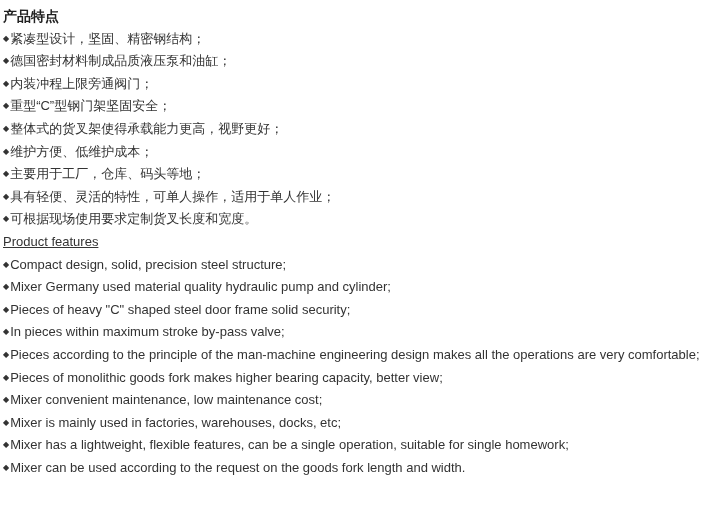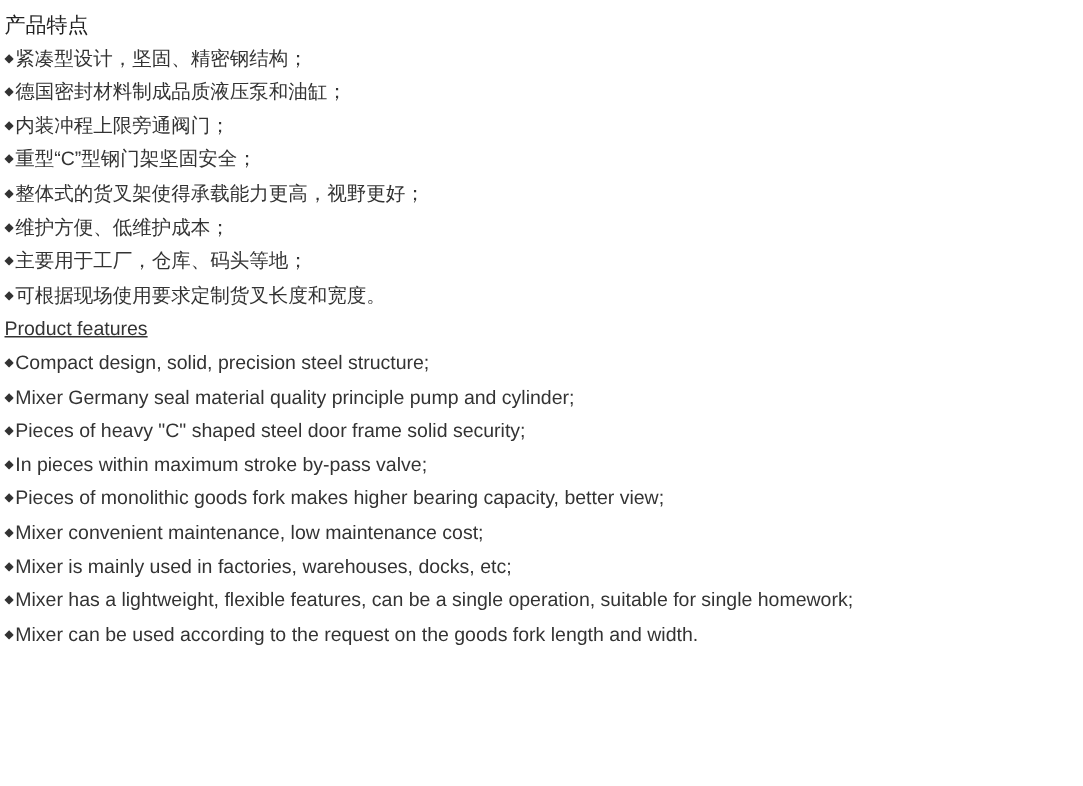--- a/index.html
+++ b/index.html
@@ -19,21 +19,21 @@
   }
   .doc {
     width: 702px;
   }
   p {
     margin: 0;
     padding: 0;
     line-height: 22.6px;
   }
   .heading-cn {
-    font-weight: normal;
+    font-weight: bold;
     font-size: 14px;
     color: #222222;
   }
   .heading-en {
     font-weight: normal;
     text-decoration: underline;
   }
   .bullet {
     font-size: 8px;
     vertical-align: 2px;
@@ -48,27 +48,29 @@
 
   <p class="heading-cn">产品特点</p>
 
   <p class="line"><span class="bullet">◆</span><span>紧凑型设计，坚固、精密钢结构；</span></p>
   <p class="line"><span class="bullet">◆</span><span>德国密封材料制成品质液压泵和油缸；</span></p>
   <p class="line"><span class="bullet">◆</span><span>内装冲程上限旁通阀门；</span></p>
   <p class="line"><span class="bullet">◆</span><span>重型“C”型钢门架坚固安全；</span></p>
   <p class="line"><span class="bullet">◆</span><span>整体式的货叉架使得承载能力更高，视野更好；</span></p>
   <p class="line"><span class="bullet">◆</span><span>维护方便、低维护成本；</span></p>
   <p class="line"><span class="bullet">◆</span><span>主要用于工厂，仓库、码头等地；</span></p>
+  <p class="line"><span class="bullet">◆</span><span>具有轻便、灵活的特性，可单人操作，适用于单人作业；</span></p>
   <p class="line"><span class="bullet">◆</span><span>可根据现场使用要求定制货叉长度和宽度。</span></p>
 
   <p class="heading-en">Product features</p>
 
   <p class="line"><span class="bullet">◆</span><span>Compact design, solid, precision steel structure;</span></p>
-  <p class="line"><span class="bullet">◆</span><span>Mixer Germany seal material quality principle pump and cylinder;</span></p>
+  <p class="line"><span class="bullet">◆</span><span>Mixer Germany used material quality hydraulic pump and cylinder;</span></p>
   <p class="line"><span class="bullet">◆</span><span>Pieces of heavy "C" shaped steel door frame solid security;</span></p>
   <p class="line"><span class="bullet">◆</span><span>In pieces within maximum stroke by-pass valve;</span></p>
+  <p class="line"><span class="bullet">◆</span><span>Pieces according to the principle of the man-machine engineering design makes all the operations are very comfortable;</span></p>
   <p class="line"><span class="bullet">◆</span><span>Pieces of monolithic goods fork makes higher bearing capacity, better view;</span></p>
   <p class="line"><span class="bullet">◆</span><span>Mixer convenient maintenance, low maintenance cost;</span></p>
   <p class="line"><span class="bullet">◆</span><span>Mixer is mainly used in factories, warehouses, docks, etc;</span></p>
   <p class="line"><span class="bullet">◆</span><span>Mixer has a lightweight, flexible features, can be a single operation, suitable for single homework;</span></p>
   <p class="line"><span class="bullet">◆</span><span>Mixer can be used according to the request on the goods fork length and width.</span></p>
 
 </div>
 
 </body></html>

